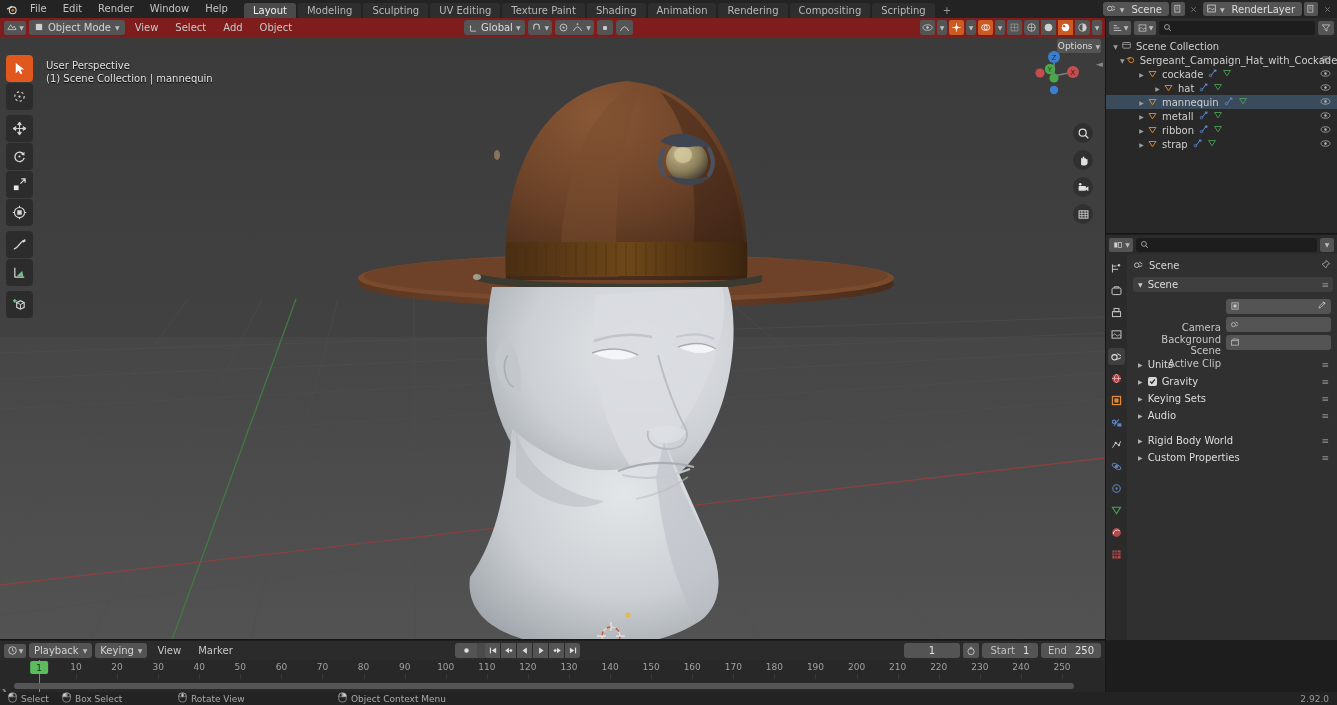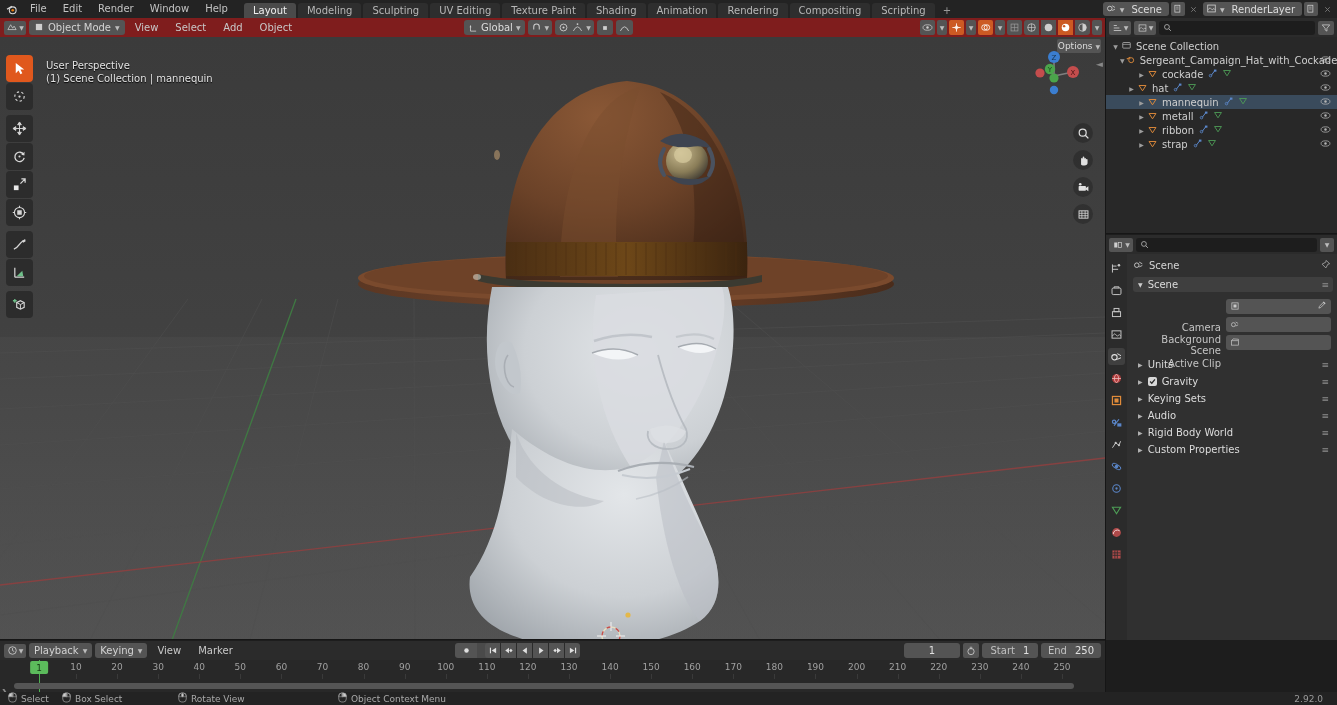--- a/index.html
+++ b/index.html
@@ -174,21 +174,21 @@
   .tl-scroll { position:absolute; left:14px; top:42px; width:1060px; height:6px; background:#555; border-radius:3px; }
   .tl-leftarrow { position:absolute; left:1px; top:28px; font-size:9px; color:#8a8a8a; }
 
   
   .statusbar {
     position:absolute; left:0; top:692px; width:1337px; height:13px;
     background:#232323; display:flex; align-items:center; font-size:9px; color:#a9a9a9;
   }
   .sb-item { display:flex; align-items:center; gap:4px; }
   .mouse-ico { display:inline-block; }
-  .sb-version { position:absolute; right:14px; font-size:9px; color:#9a9a9a; }
+  .sb-version { position:absolute; right:8px; font-size:9px; color:#9a9a9a; }
 
   .split-h { position:absolute; background:#161616; }
 </style>
 </head>
 <body>
 
 <div class="app">
 
   <div class="topbar">
     <div class="blender-logo">
@@ -752,21 +752,21 @@
               </svg></span>
             <span><svg width="10" height="10" viewBox="0 0 16 16">
                 <path d="M2.5 4 H13.5 L8 12.5 Z" fill="none" stroke="#4e9e57" stroke-width="1.4"></path>
               </svg></span>
           </span>
           <span class="eye"><svg width="11" height="9" viewBox="0 0 16 12">
               <ellipse cx="8" cy="6" rx="6.4" ry="3.9" fill="none" stroke="#b5b5b5" stroke-width="1.1"></ellipse>
               <circle cx="8" cy="6" r="1.8" fill="#b5b5b5"></circle>
             </svg></span>
         </div>
-        <div class="out-row" style="padding-left: 20px;">
+        <div class="out-row" style="padding-left: 46px;">
           <span class="tri">▶</span>
           <span style="margin-right:4px;display:inline-flex;">
             <svg width="11" height="10" viewBox="0 0 16 16">
               <path d="M2.5 4 H13.5 L8 12.5 Z" fill="none" stroke="#e08b3a" stroke-width="1.5"></path>
             </svg>
           </span>
           <span class="rname">hat</span>
           <span class="dtico">
             <span><svg width="10" height="10" viewBox="0 0 16 16">
                 <path d="M5 12 L11 4" stroke="#5a86c9" stroke-width="1.6"></path>
@@ -1063,21 +1063,21 @@
           <div class="panel-hdr closed" style="margin-top: 2px;">
             <span class="tri" style="font-size:6px;color:#b0b0b0;">▶</span>
             <span>Keying Sets</span>
             <span class="grip">≡</span>
           </div>
           <div class="panel-hdr closed" style="margin-top: 2px;">
             <span class="tri" style="font-size:6px;color:#b0b0b0;">▶</span>
             <span>Audio</span>
             <span class="grip">≡</span>
           </div>
-          <div class="panel-hdr closed" style="margin-top: 2px;">
+          <div class="panel-hdr closed" style="margin-top: 10px;">
             <span class="tri" style="font-size:6px;color:#b0b0b0;">▶</span>
             <span>Rigid Body World</span>
             <span class="grip">≡</span>
           </div>
           <div class="panel-hdr closed" style="margin-top: 2px;">
             <span class="tri" style="font-size:6px;color:#b0b0b0;">▶</span>
             <span>Custom Properties</span>
             <span class="grip">≡</span>
           </div>
         </div>

